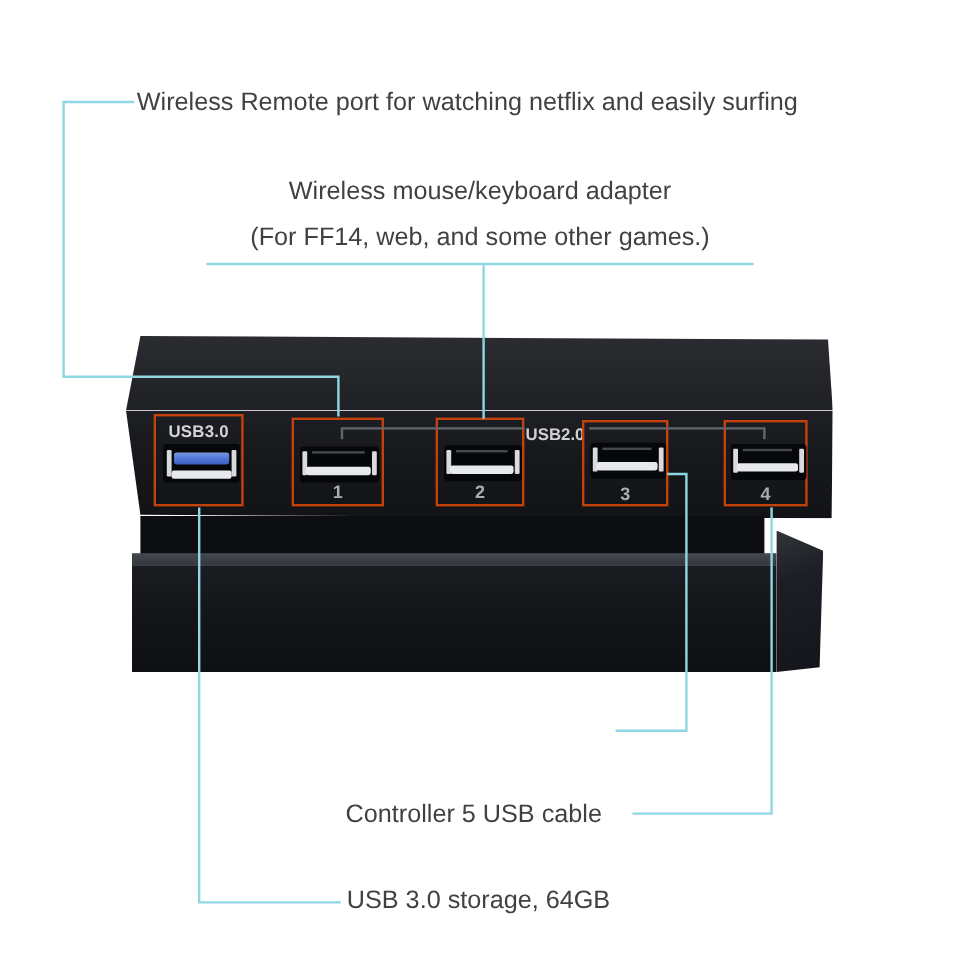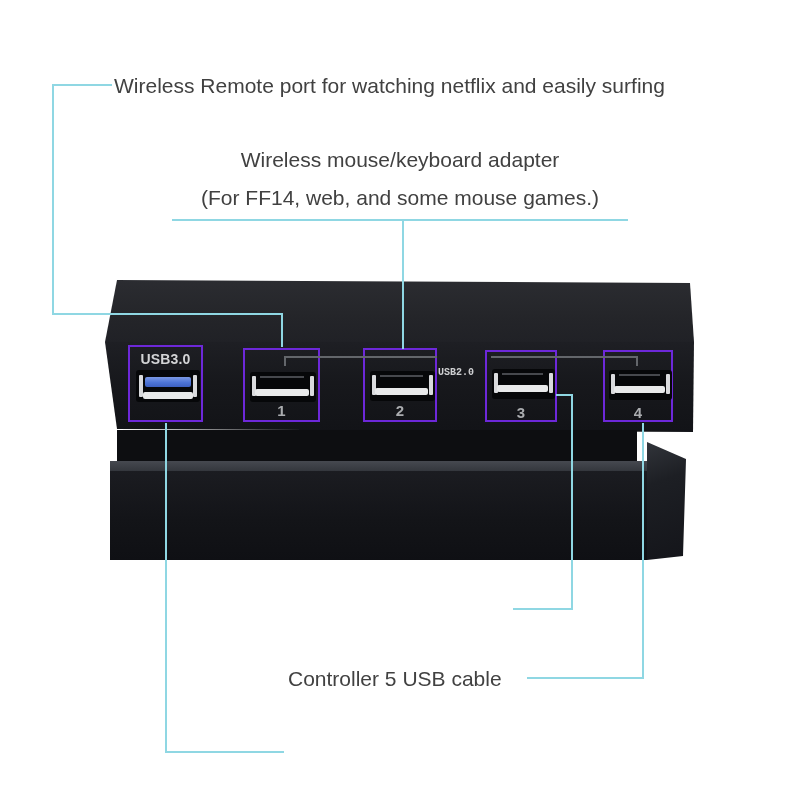--- a/index.html
+++ b/index.html
@@ -33,32 +33,32 @@
   .base-front{
     left:110px;top:471px;width:537px;height:89px;
     background:linear-gradient(180deg,#1b1c21 0%,#131418 55%,#0f1014 100%);
   }
   .base-cap{
     left:637px;top:442px;width:49px;height:118px;
     background:linear-gradient(160deg,#33363c 0%,#1d1f24 35%,#14151a 100%);
     clip-path:polygon(10px 0,49px 17px,46px 114px,10px 118px);
   }
   
-  .pbox{position:absolute;border:2px solid #6d28d9;box-sizing:border-box;padding-left:29px;}
+  .pbox{position:absolute;border:2px solid #c2410c;box-sizing:border-box;padding-left:29px;}
   .box-usb3{left:128px;top:345px;width:75px;height:77px;}
   .box-p1{left:243px;top:348px;width:77px;height:74px;}
   .box-p2{left:363px;top:348px;width:74px;height:74px;}
   .box-p3{left:485px;top:350px;width:72px;height:72px;}
   .box-p4{left:603px;top:350px;width:70px;height:72px;}
   .dev-label{
     position:absolute;left:0;width:100%;text-align:center;
     color:#d3d4d6;font-size:14px;font-weight:bold;letter-spacing:.2px;
   }
   .usb2-label{
-    position:absolute;left:438px;top:367px;color:#cfd0d2;font-size:10px;font-weight:bold;font-family:Liberation Mono, monospace;
+    position:absolute;left:438px;top:354px;color:#cfd0d2;font-size:14px;font-weight:bold;
   }
   .pnum{
     position:absolute;left:0;width:100%;text-align:center;top:52px;
     color:#aaacaf;font-size:15px;font-weight:600;
   }
   
   .port{position:absolute;background:#060709;border-radius:3px;}
   .pin{position:absolute;width:4px;background:#d9dadd;border-radius:1px;}
   .usb3-port{left:6px;top:23px;width:64px;height:32px;}
   .usb3-port .pin{height:22px;top:5px;}
@@ -135,25 +135,26 @@
       <span class="pin" style="right:2px;"></span>
       <span class="contact" style="width:41px;"></span>
       <span class="white-bar" style="left:5px;top:16px;width:51px;"></span>
     </div>
     <div class="pnum">4</div>
   </div>
 
   <div class="note" style="left:114px;top:74px;">Wireless Remote port for watching netflix and easily surfing</div>
 
   <div class="note note-center" style="left:170px;top:148px;width:460px;">Wireless mouse/keyboard adapter</div>
-  <div class="note note-center" style="left:170px;top:186px;width:460px;">(For FF14, web, and some mouse games.)</div>
+  <div class="note note-center" style="left:170px;top:186px;width:460px;">(For FF14, web, and some other games.)</div>
 
 
   <div class="note" style="left:288px;top:667px;">Controller 5 USB cable</div>
 
+  <div class="note" style="left:289px;top:739px;">USB 3.0 storage, 64GB</div>
 
   <svg class="lines" width="800" height="800" viewBox="0 0 800 800">
 
     <polyline class="cline" points="112,85 53,85 53,314 282,314 282,347"></polyline>
 
     <polyline class="cline" points="172,220 628,220"></polyline>
     <polyline class="cline" points="403,221 403,349"></polyline>
 
     <polyline class="cline" points="513,609 572,609 572,395 556,395"></polyline>
 

